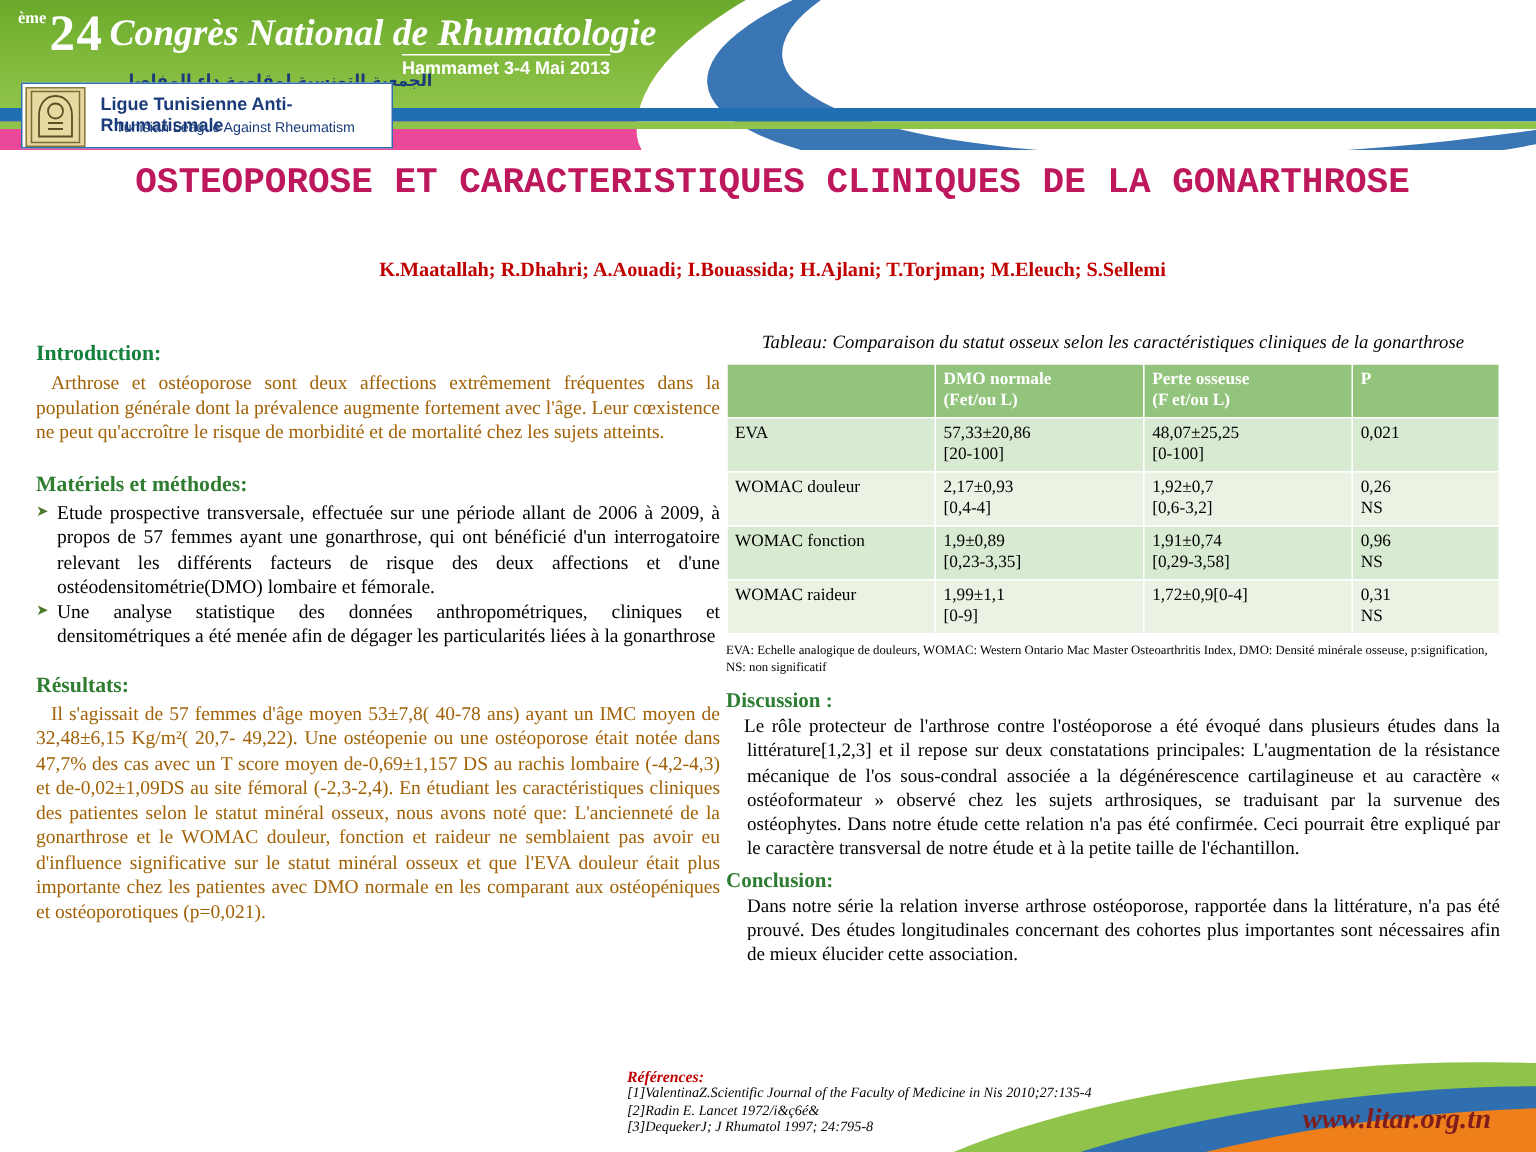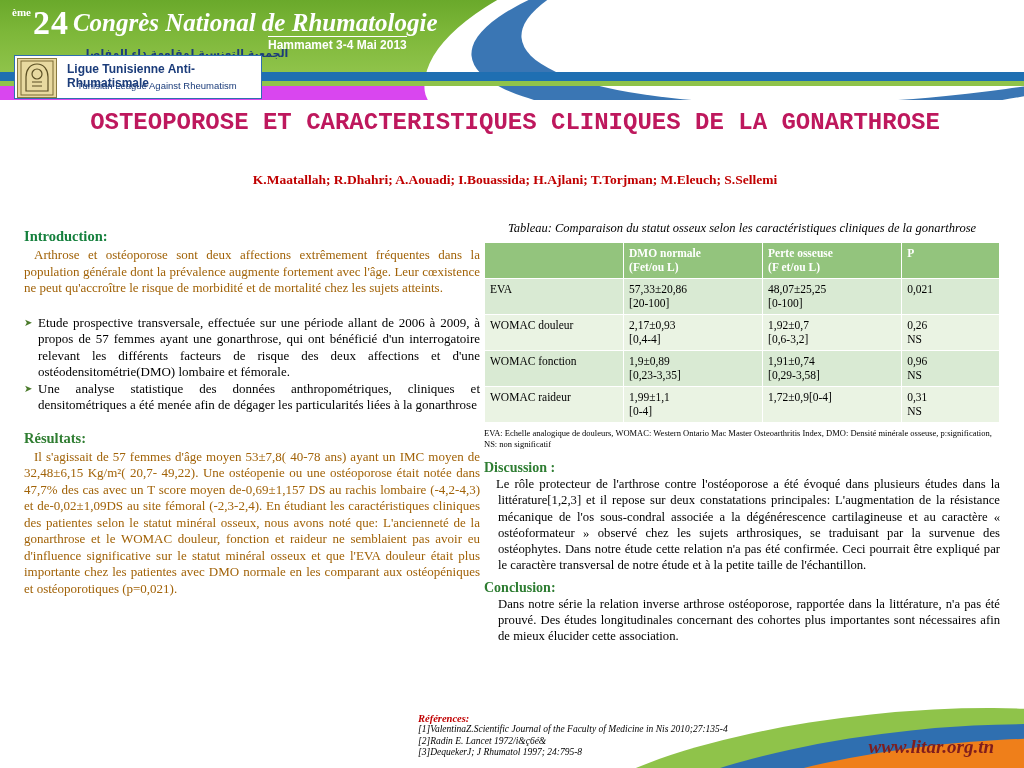--- a/index.html
+++ b/index.html
@@ -8,21 +8,21 @@
     width:1024px; height:768px;
     font-family:"Liberation Serif", serif;
     background:#ffffff;
     position:relative;
     overflow:hidden;
   }
 
   
   .header {
     position:absolute; left:0; top:0; width:1024px; height:100px;
-    background:#d946ef;
+    background:#ec4899;
     overflow:hidden;
   }
   .hdr-green {
     position:absolute; left:0; top:0; width:1024px; height:72px;
     background:linear-gradient(180deg,#6aa92b 0%, #7db739 45%, #8fc34a 100%);
     border-bottom-right-radius:0;
   }
   .hdr-wave1 {
     position:absolute; left:420px; top:-90px; width:820px; height:230px;
     background:#ffffff;
@@ -259,20 +259,21 @@
 <div class="poster-authors">K.Maatallah; R.Dhahri; A.Aouadi; I.Bouassida; H.Ajlani; T.Torjman; M.Eleuch; S.Sellemi</div>
 
 <div class="col-left">
 
   <div class="block-intro">
     <div class="sec-head">Introduction:</div>
     <div class="body-text">Arthrose et ostéoporose sont deux affections extrêmement fréquentes dans la population générale dont la prévalence augmente fortement avec l'âge. Leur cœxistence ne peut qu'accroître le risque de morbidité et de mortalité chez les sujets atteints.</div>
   </div>
 
   <div class="block-meth">
+    <div class="sec-head green2">Matériels et méthodes:</div>
     <div class="bullet-item">Etude prospective transversale, effectuée sur une période allant de 2006 à 2009, à propos de 57 femmes ayant une gonarthrose, qui ont bénéficié d'un interrogatoire relevant les différents facteurs de risque des deux affections et d'une ostéodensitométrie(DMO) lombaire et fémorale.</div>
     <div class="bullet-item">Une analyse statistique des données anthropométriques, cliniques et densitométriques a été menée afin de dégager les particularités liées à la gonarthrose</div>
   </div>
 
   <div>
     <div class="sec-head green2">Résultats:</div>
     <div class="body-text">Il s'agissait de 57 femmes d'âge moyen 53±7,8( 40-78 ans) ayant un IMC moyen de 32,48±6,15 Kg/m²( 20,7- 49,22). Une ostéopenie ou une ostéoporose était notée dans 47,7% des cas avec un T score moyen de-0,69±1,157 DS au rachis lombaire (-4,2-4,3) et de-0,02±1,09DS au site fémoral (-2,3-2,4). En étudiant les caractéristiques cliniques des patientes selon le statut minéral osseux, nous avons noté que: L'ancienneté de la gonarthrose et le WOMAC douleur, fonction et raideur ne semblaient pas avoir eu d'influence significative sur le statut minéral osseux et que l'EVA douleur était plus importante chez les patientes avec DMO normale en les comparant aux ostéopéniques et ostéoporotiques (p=0,021).</div>
   </div>
 
 </div>
@@ -312,21 +313,21 @@
         <td><span>0,26</span><br><span>NS</span></td>
       </tr>
       <tr>
         <td class="label">WOMAC fonction</td>
         <td><span>1,9±0,89</span><br><span>[0,23-3,35]</span></td>
         <td><span>1,91±0,74</span><br><span>[0,29-3,58]</span></td>
         <td><span>0,96</span><br><span>NS</span></td>
       </tr>
       <tr>
         <td class="label">WOMAC raideur</td>
-        <td><span>1,99±1,1</span><br><span>[0-4]</span></td>
+        <td><span>1,99±1,1</span><br><span>[0-9]</span></td>
         <td><span>1,72±0,9[0-4]</span><br><span></span></td>
         <td><span>0,31</span><br><span>NS</span></td>
       </tr>
     </tbody>
   </table>
 
   <div class="tab-foot">EVA: Echelle analogique de douleurs, WOMAC: Western Ontario Mac Master Osteoarthritis Index, DMO: Densité minérale osseuse, p:signification, NS: non significatif</div>
 
   <div class="disc-head">Discussion :</div>
   <div class="disc-text">Le rôle protecteur de l'arthrose contre l'ostéoporose a été évoqué dans plusieurs études dans la littérature[1,2,3] et il repose sur deux constatations principales: L'augmentation de la résistance mécanique de l'os sous-condral associée a la dégénérescence cartilagineuse  et au caractère « ostéoformateur » observé chez les sujets arthrosiques, se traduisant par la survenue des ostéophytes. Dans notre étude cette relation n'a pas été confirmée. Ceci pourrait être expliqué par le caractère transversal de notre étude et à la petite taille de l'échantillon.</div>

